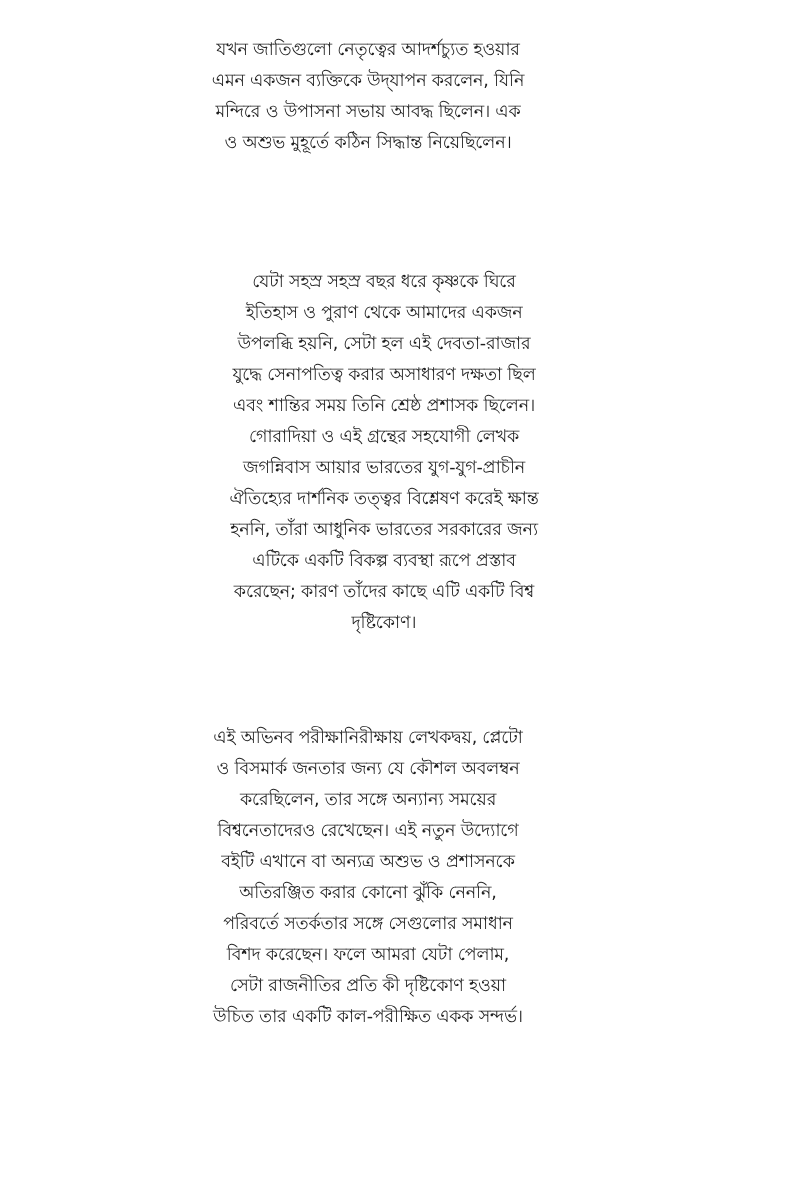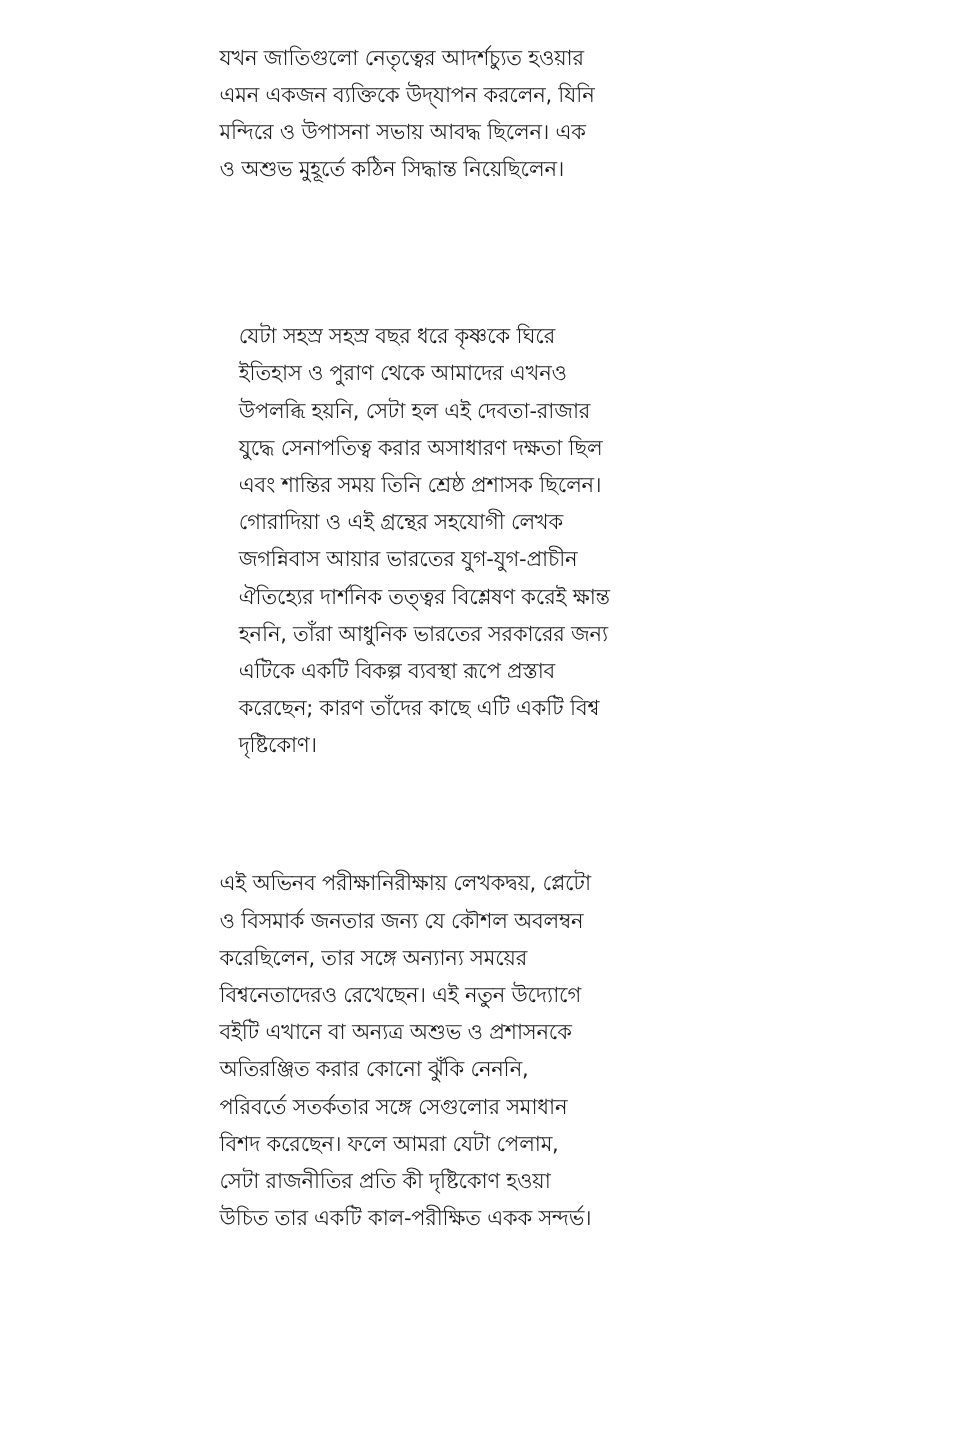--- a/index.html
+++ b/index.html
@@ -18,20 +18,21 @@
   .page {
     position: absolute;
     left: 183px;
     top: 0;
     width: 370px;
   }
   .para {
     position: absolute;
     left: 0;
     width: 370px;
+    text-align: center;
   }
   .line {
     display: block;
     height: 31px;
     line-height: 31px;
     font-size: 17.5px;
     white-space: nowrap;
     letter-spacing: -0.2px;
   }
   #p1 { top: 34px; }
@@ -45,21 +46,21 @@
 
   <div class="para" id="p1">
     <span class="line">যখন জাতিগুলো নেতৃত্বের আদর্শচ্যুত হওয়ার</span>
     <span class="line">এমন একজন ব্যক্তিকে উদ্‌যাপন করলেন, যিনি</span>
     <span class="line">মন্দিরে ও উপাসনা সভায় আবদ্ধ ছিলেন। এক</span>
     <span class="line">ও অশুভ মুহূর্তে কঠিন সিদ্ধান্ত নিয়েছিলেন।</span>
   </div>
 
   <div class="para" id="p2">
     <span class="line">যেটা সহস্র সহস্র বছর ধরে কৃষ্ণকে ঘিরে</span>
-    <span class="line">ইতিহাস ও পুরাণ থেকে আমাদের এখনও</span>
+    <span class="line">ইতিহাস ও পুরাণ থেকে আমাদের একজন</span>
     <span class="line">উপলব্ধি হয়নি, সেটা হল এই দেবতা-রাজার</span>
     <span class="line">যুদ্ধে সেনাপতিত্ব করার অসাধারণ দক্ষতা ছিল</span>
     <span class="line">এবং শান্তির সময় তিনি শ্রেষ্ঠ প্রশাসক ছিলেন।</span>
     <span class="line">গোরাদিয়া ও এই গ্রন্থের সহযোগী লেখক</span>
     <span class="line">জগন্নিবাস আয়ার ভারতের যুগ-যুগ-প্রাচীন</span>
     <span class="line">ঐতিহ্যের দার্শনিক তত্ত্বর বিশ্লেষণ করেই ক্ষান্ত</span>
     <span class="line">হননি, তাঁরা আধুনিক ভারতের সরকারের জন্য</span>
     <span class="line">এটিকে একটি বিকল্প ব্যবস্থা রূপে প্রস্তাব</span>
     <span class="line">করেছেন; কারণ তাঁদের কাছে এটি একটি বিশ্ব</span>
     <span class="line">দৃষ্টিকোণ।</span>

